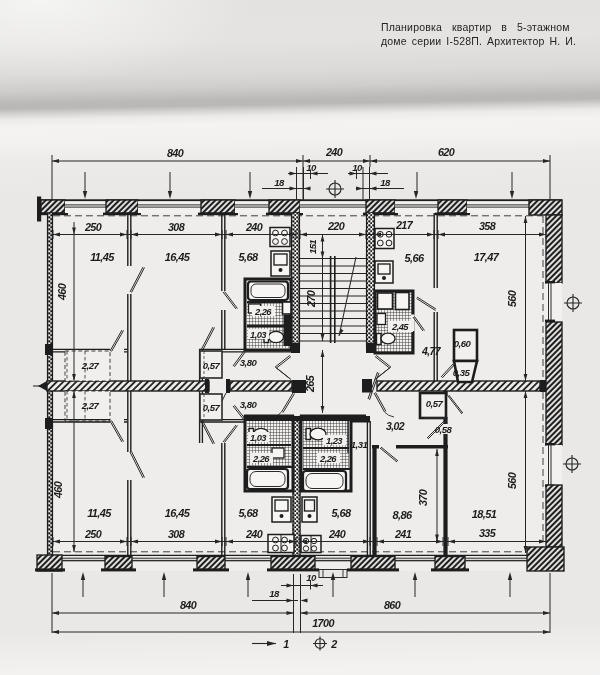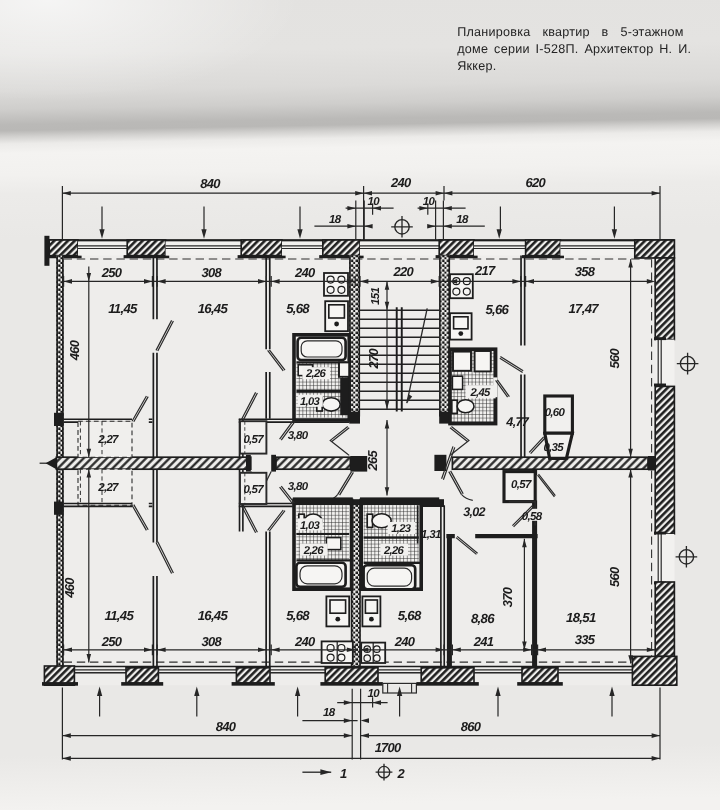--- a/index.html
+++ b/index.html
@@ -17,21 +17,20 @@
 .title .l2{word-spacing:1.8px;white-space:nowrap;}
 svg{position:absolute;left:0;top:0;}
 </style>
 </head>
 <body>
 <div class="page">
 
 <div class="title">
       <div class="l1">Планировка квартир в 5-этажном</div>
       <div class="l2">доме серии І-528П. Архитектор Н. И.</div>
-      <div>Яккер.</div>
     </div>
 <svg width="600" height="675" viewBox="0 0 600 675">
 <defs>
 <pattern id="hp" width="4" height="4" patternUnits="userSpaceOnUse" patternTransform="rotate(-45)">
 <rect width="4" height="4" fill="#efeeec"></rect>
           <rect y="0.85" width="4" height="2.1" fill="#1a1a1a"></rect>
 </pattern>
 <pattern id="hw" width="4.6" height="4.6" patternUnits="userSpaceOnUse" patternTransform="rotate(-45)">
 <rect width="4.6" height="4.6" fill="#efeeec"></rect>
           <rect y="1.0" width="4.6" height="1.8" fill="#1e1e1e"></rect>

